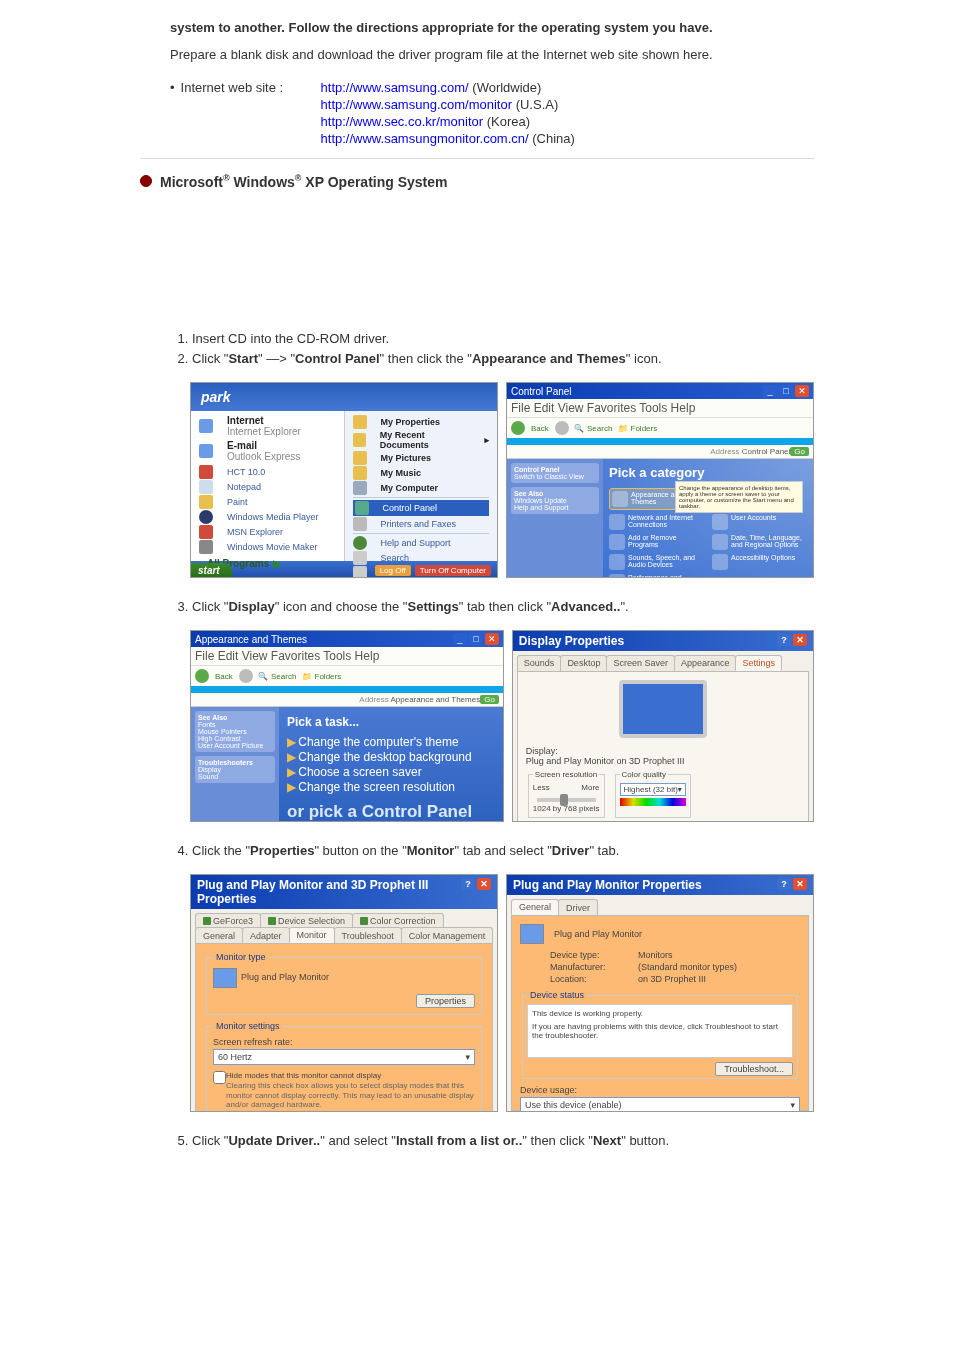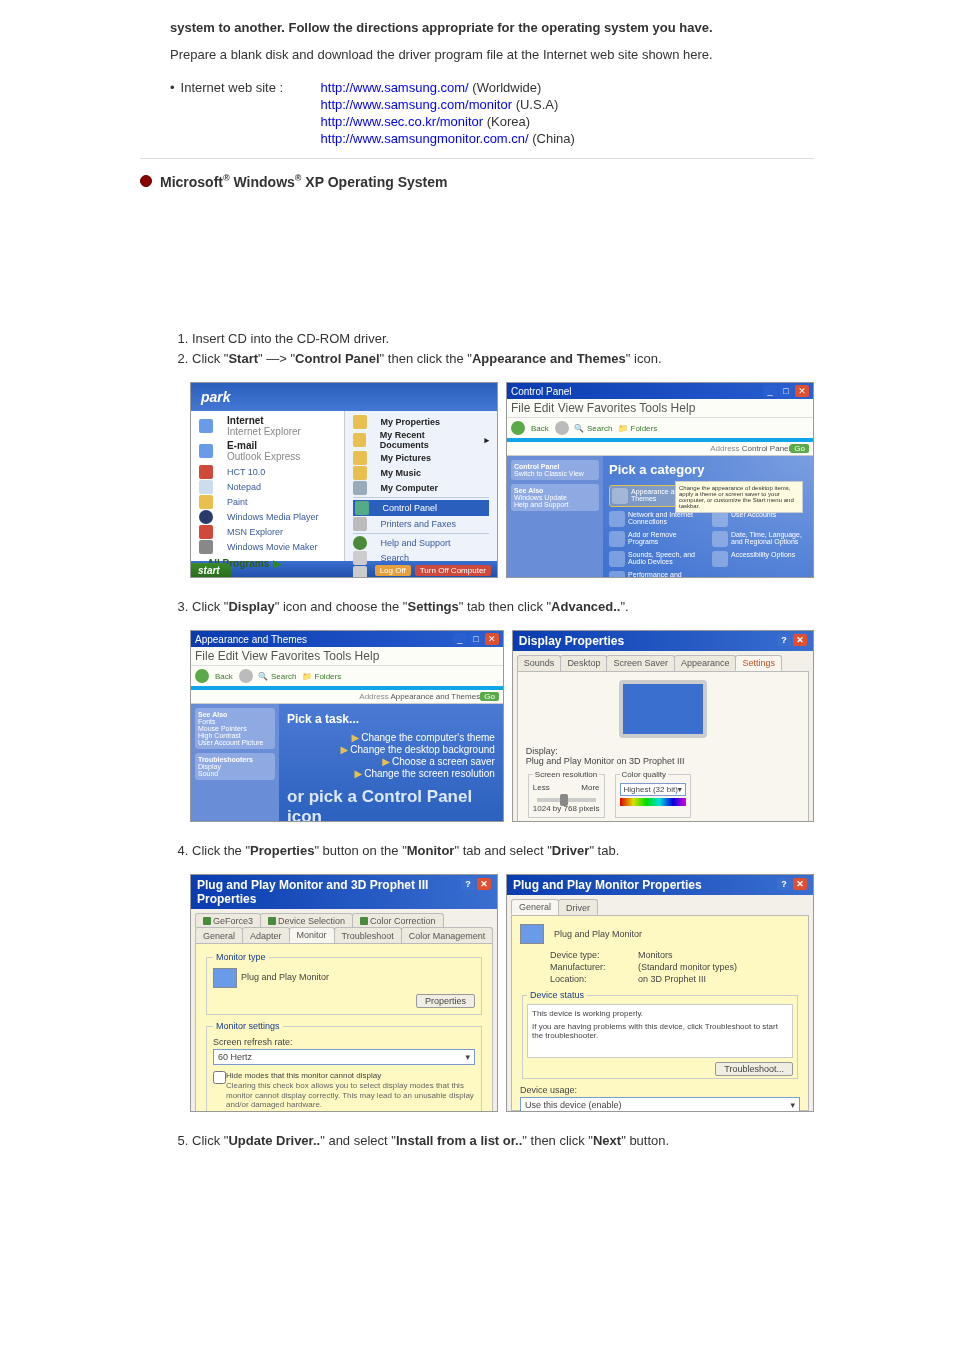--- a/index.html
+++ b/index.html
@@ -97,21 +97,21 @@
 }
 .cp-winbtns { display: flex; gap: 2px; }
 .cp-winbtns span {
   width: 14px; height: 12px; border-radius: 2px; display: inline-block;
   font-size: 9px; text-align: center; line-height: 12px; color: #fff;
 }
 .cp-winbtns .mn { background: #2a5fd0; }
 .cp-winbtns .mx { background: #2a5fd0; }
 .cp-winbtns .cl { background: #e05030; }
 .cp-menubar { background: #fdfdf8; font-size: 12px; padding: 2px 4px; color: #555; border-bottom: 1px solid #ddd; }
-.cp-toolbar { background: #fdfdf8; font-size: 8px; padding: 3px 4px; color: #3a7a2a; border-bottom: 4px solid #0ea5e9; display: flex; gap: 6px; align-items: center; }
+.cp-toolbar { background: #fdfdf8; font-size: 8px; padding: 3px 4px; color: #3a7a2a; border-bottom: 7px solid #0ea5e9; display: flex; gap: 6px; align-items: center; }
 .cp-toolbar .circ { width: 14px; height: 14px; border-radius: 50%; background: #5aaa4a; display:inline-block;}
 .cp-addrbar { background: #fdfdf8; font-size: 8px; padding: 2px 4px; color: #555; border-bottom: 1px solid #ccc; display: flex; justify-content: flex-end; }
 .cp-addrbar .go { background: #5aaa4a; color: #fff; padding: 0 4px; border-radius: 2px; }
 .cp-body { display: flex; height: 133px; }
 .cp-side { width: 88px; background: #6a8dd8; font-size: 7px; color: #fff; padding: 4px; }
 .cp-side-box { background: rgba(255,255,255,0.25); padding: 3px; border-radius: 3px; margin-bottom: 4px; }
 .cp-main {
   flex: 1;
   background: radial-gradient(ellipse at top right, #7a9ee0, #3a6fd0);
   color: #fff; padding: 6px;
@@ -127,21 +127,21 @@
   color: #333; font-size: 6px; padding: 3px; width: 120px;
   top: 98px; left: 168px;
 }
 
 
 .shot-appthemes { width: 320px; height: 190px; }
 .appt-body { display: flex; height: 127px; }
 .appt-side { width: 80px; background: #6a8dd8; font-size: 7px; color: #fff; padding: 4px; }
 .appt-main { flex: 1; background: linear-gradient(to bottom, #4a7ad4, #2a5fbd); color: #fff; padding: 8px; }
 .appt-pick { font-size: 12px; font-weight: bold; margin-bottom: 6px; }
-.appt-tasks { font-size: 10px; margin-bottom: 8px; text-align: right; }
+.appt-tasks { font-size: 12px; margin-bottom: 8px; }
 .appt-tasks div { margin-bottom: 1px; }
 .appt-tasks .ar { color: #e8c050; margin-right: 2px; }
 .appt-orpick { font-size: 17px; font-weight: bold; margin-bottom: 4px; color: #dce8f8; }
 .appt-cpicons { display: flex; gap: 10px; font-size: 8px; }
 .appt-cpicons .it { display: flex; gap: 3px; align-items: center; }
 .appt-cpicons .ci2 { width: 16px; height: 16px; background: rgba(255,255,255,0.3); border-radius: 3px; }
 .appt-tip {
   background: #fffbe0; border: 1px solid #ccc;
   color: #333; font-size: 6px; padding: 3px; width: 130px;
   margin-top: 4px; margin-left: 22px;
@@ -171,21 +171,21 @@
 .dp-colorbar { height: 8px; background: linear-gradient(to right, #d00, #dd0, #0d0, #0dd, #00d, #d0d); margin-top: 2px; }
 .dp-btn { border: 1px solid #999; background: #f0ede2; padding: 1px 8px; font-size: 9px; border-radius: 2px; }
 
 
 .shot-pnpprops1 { width: 316px; height: 236px; background: #f2f0e8; }
 .shot-pnpprops2 { width: 316px; height: 236px; background: #f2f0e8; }
 .pp-tabs { display: flex; flex-wrap: wrap; font-size: 9px; margin: 4px 4px 0 4px; }
 .pp-tab { padding: 2px 7px; background: #ede9de; border: 1px solid #bbb; border-bottom: none; border-radius: 3px 3px 0 0; margin-right: -1px; color: #555; display: flex; align-items: center; gap: 2px; }
 .pp-tab .nvico { width: 8px; height: 8px; background: #4a8a3a; border-radius: 1px; }
 .pp-tab.active { background: #f8f6ef; border-bottom: 1px solid #f8f6ef; }
-.pp-panel { background: #fef9c3; border: 1px solid #bbb; margin: 0 4px 4px 4px; padding: 8px; height: 178px; font-size: 9px; color: #444; position: relative; }
+.pp-panel { background: #fdba74; border: 1px solid #bbb; margin: 0 4px 4px 4px; padding: 8px; height: 178px; font-size: 9px; color: #444; position: relative; }
 .pp-fieldset { border: 1px solid #ccc; padding: 6px; margin-bottom: 6px; }
 .pp-fieldset legend { font-size: 9px; padding: 0 3px; color: #1a3a8a; }
 .pp-monico { width: 22px; height: 18px; background: #6a9be8; border: 1px solid #888; display: inline-block; vertical-align: middle; margin-right: 4px; }
 .pp-propsbtn-row { display: flex; justify-content: flex-end; margin-top: 6px; }
 .pp-select { border: 1px solid #7a9ad0; background: #fff; padding: 2px 4px; font-size: 9px; margin-top: 2px; display: flex; justify-content: space-between; }
 .pp-check { display: flex; align-items: flex-start; margin-top: 6px; font-size: 8px; line-height: 1.2; }
 .pp-check input { margin: 0; }
 
 .pp2-info { display: grid; grid-template-columns: 80px 1fr; gap: 2px 8px; font-size: 9px; margin: 6px 0 6px 30px; }
 .pp2-status { border: 1px solid #ccc; background: #fff; padding: 4px; font-size: 8px; height: 44px; margin-top: 2px; }

